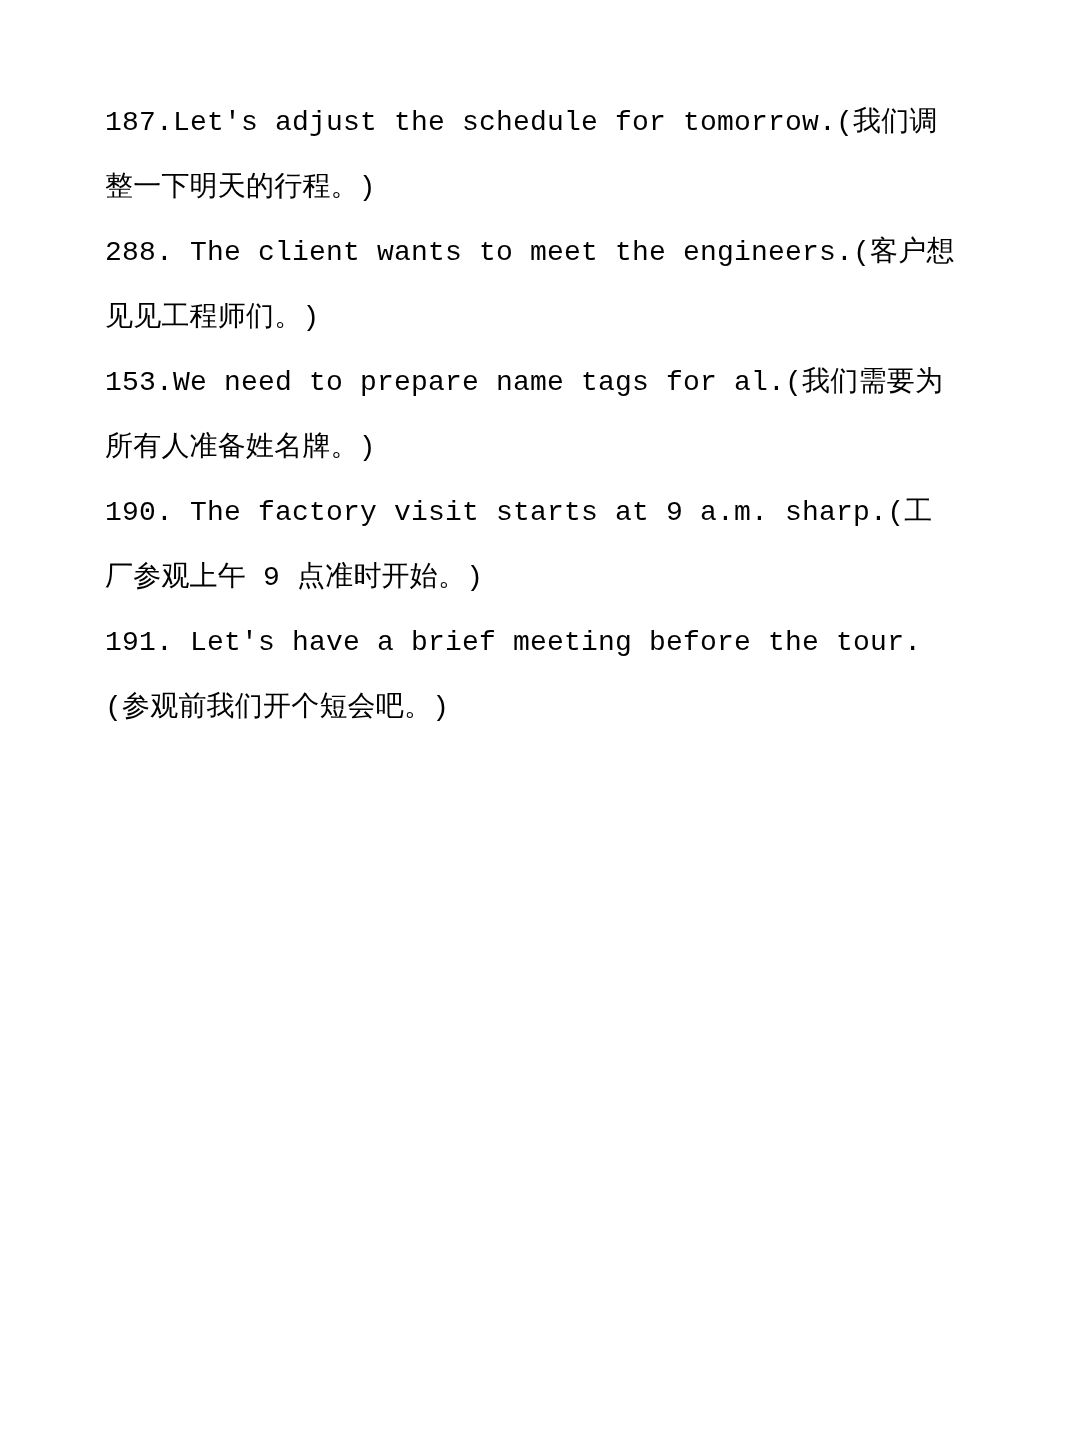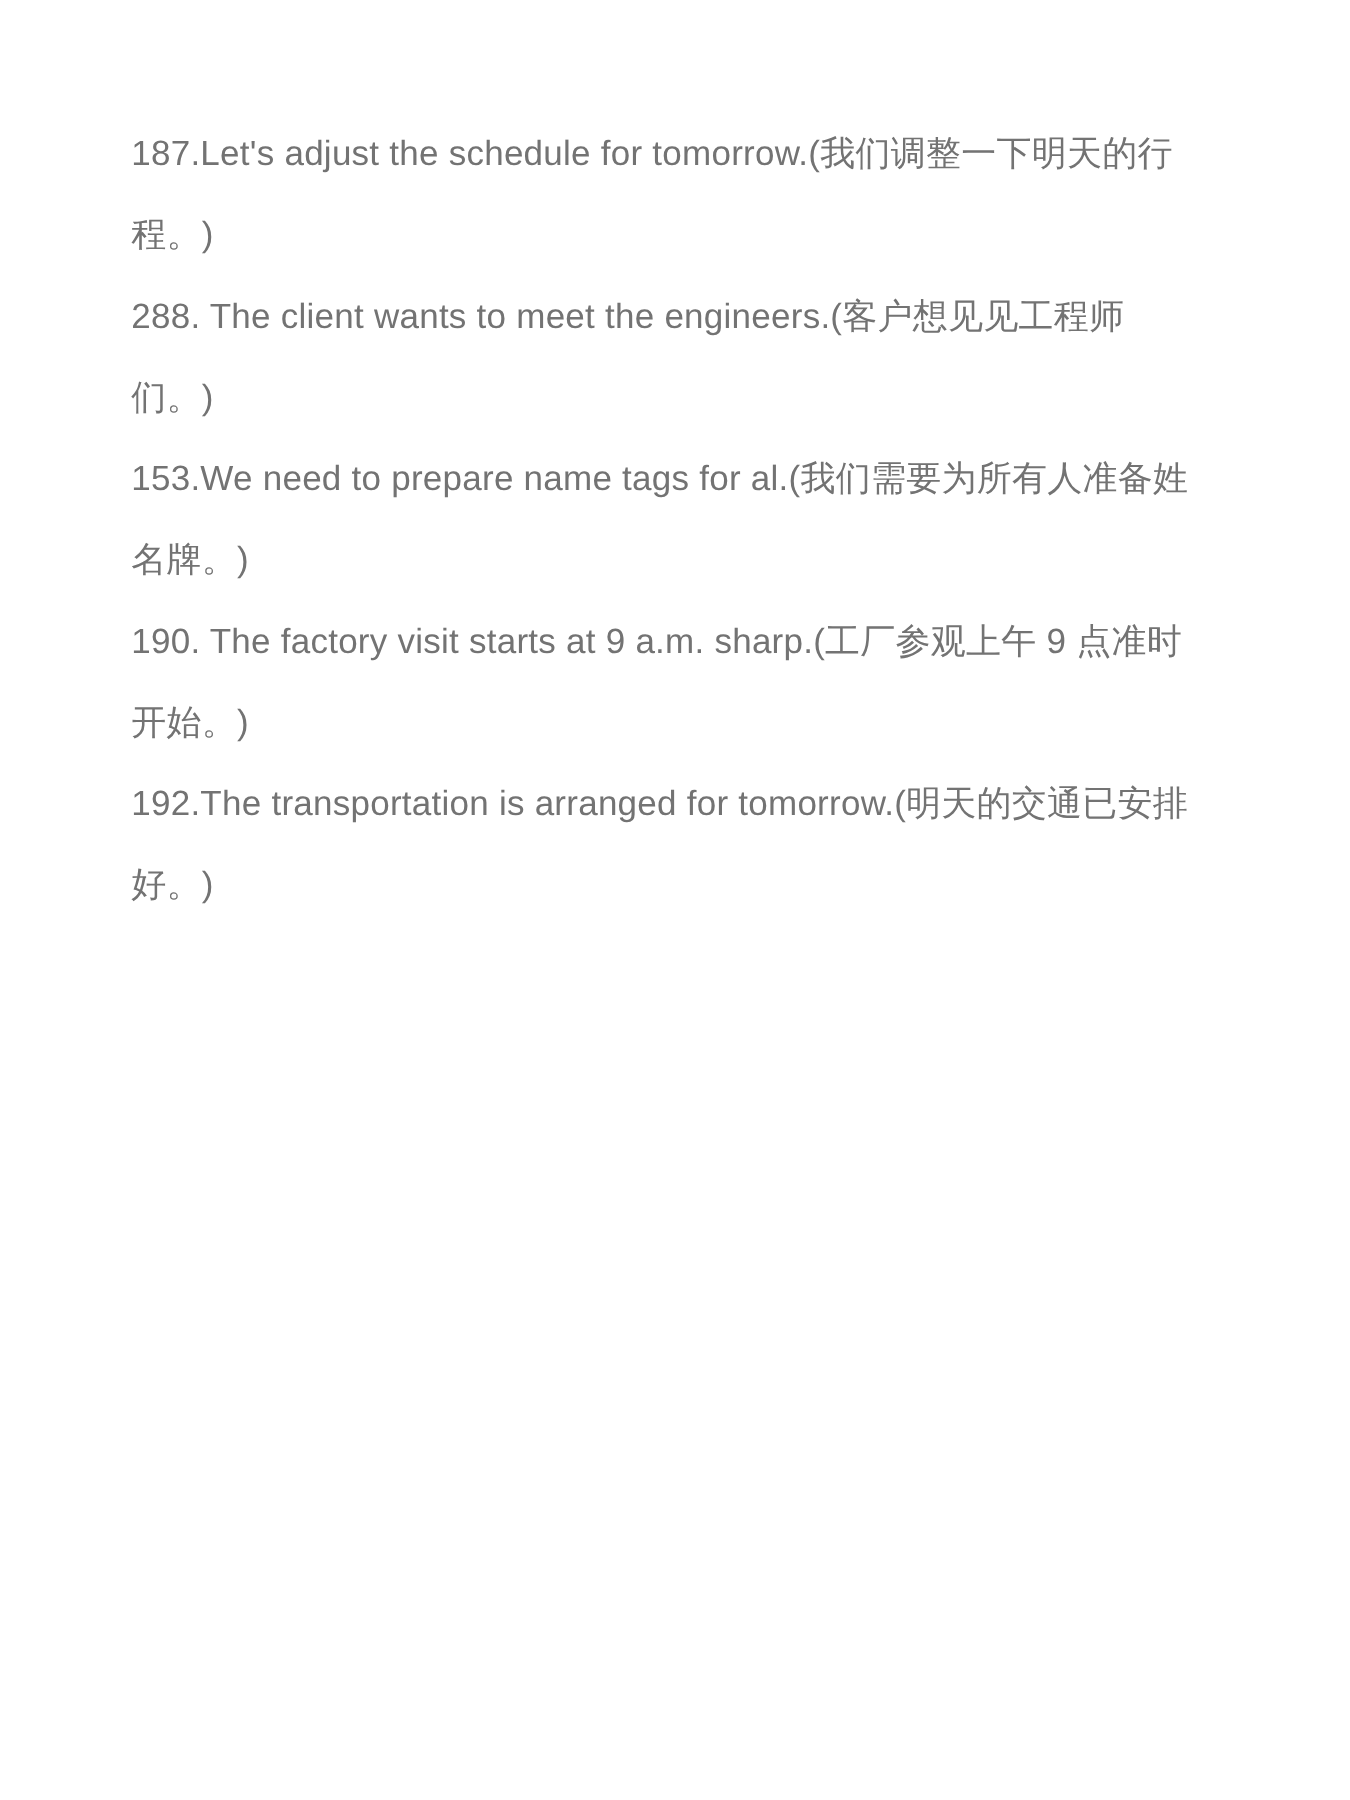--- a/index.html
+++ b/index.html
@@ -18,34 +18,34 @@
       background: #ffffff;
       box-sizing: border-box;
     }
     .content {
       box-sizing: border-box;
       padding: 90px 120px 0 105px;
     }
     .phrase {
       margin: 0;
       padding: 0;
-      font-family: Liberation Sans, sans-serif;
+      font-family: Liberation Mono, monospace;
       font-size: 28px;
       line-height: 65px;
-      color: #737373;
+      color: #000000;
       letter-spacing: 0.2px;
       word-wrap: break-word;
       overflow-wrap: break-word;
       text-align: left;
     }
   </style>
 </head>
 <body>
 
 <div class="page">
   <div class="content">
     <p class="phrase">187.Let's adjust the schedule for tomorrow.(我们调整一下明天的行程。)</p>
     <p class="phrase">288. The client wants to meet the engineers.(客户想见见工程师们。)</p>
     <p class="phrase">153.We need to prepare name tags for al.(我们需要为所有人准备姓名牌。)</p>
     <p class="phrase">190. The factory visit starts at 9 a.m. sharp.(工厂参观上午 9 点准时开始。)</p>
-    <p class="phrase">192.The transportation is arranged for tomorrow.(明天的交通已安排好。)</p>
+    <p class="phrase">191. Let's have a brief meeting before the tour.(参观前我们开个短会吧。)</p>
   </div>
 </div>
 
 </body></html>

